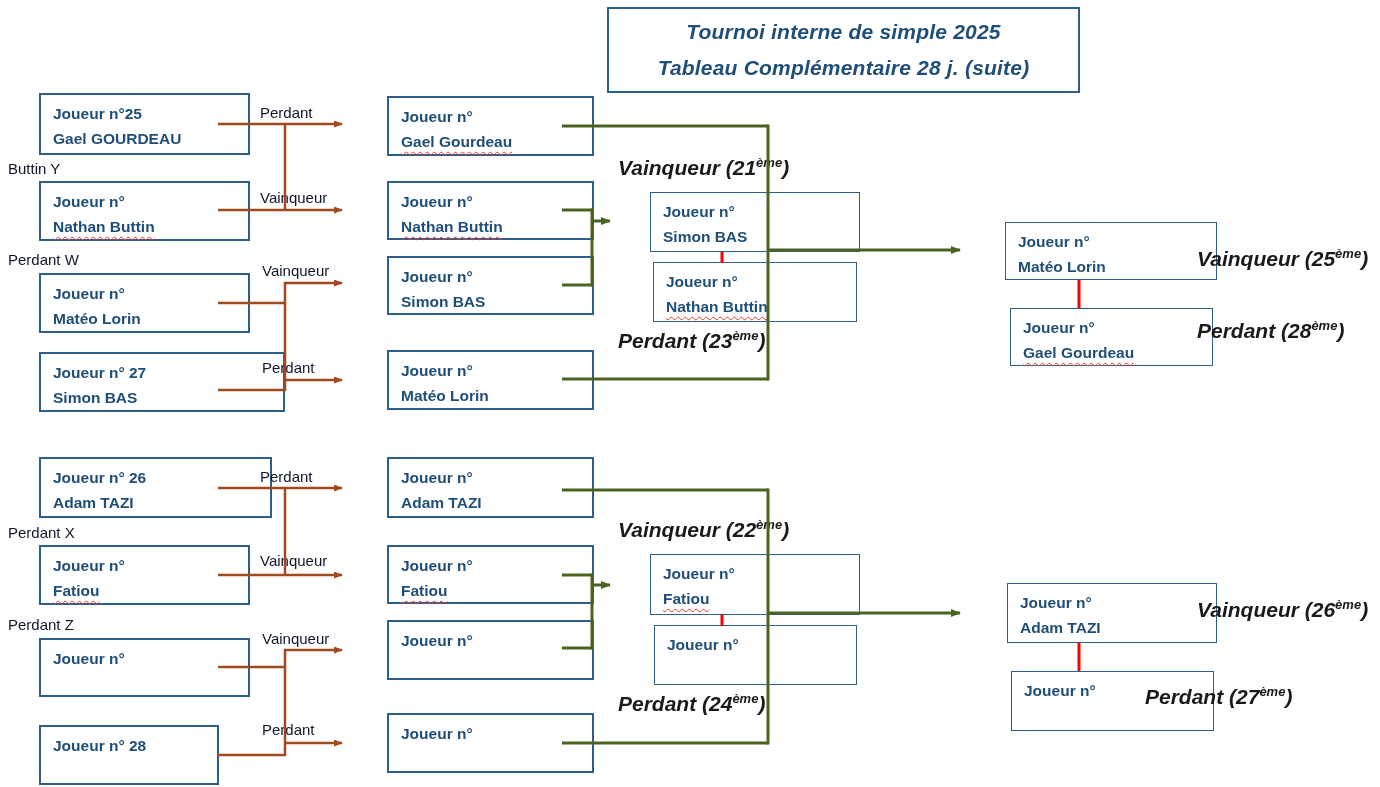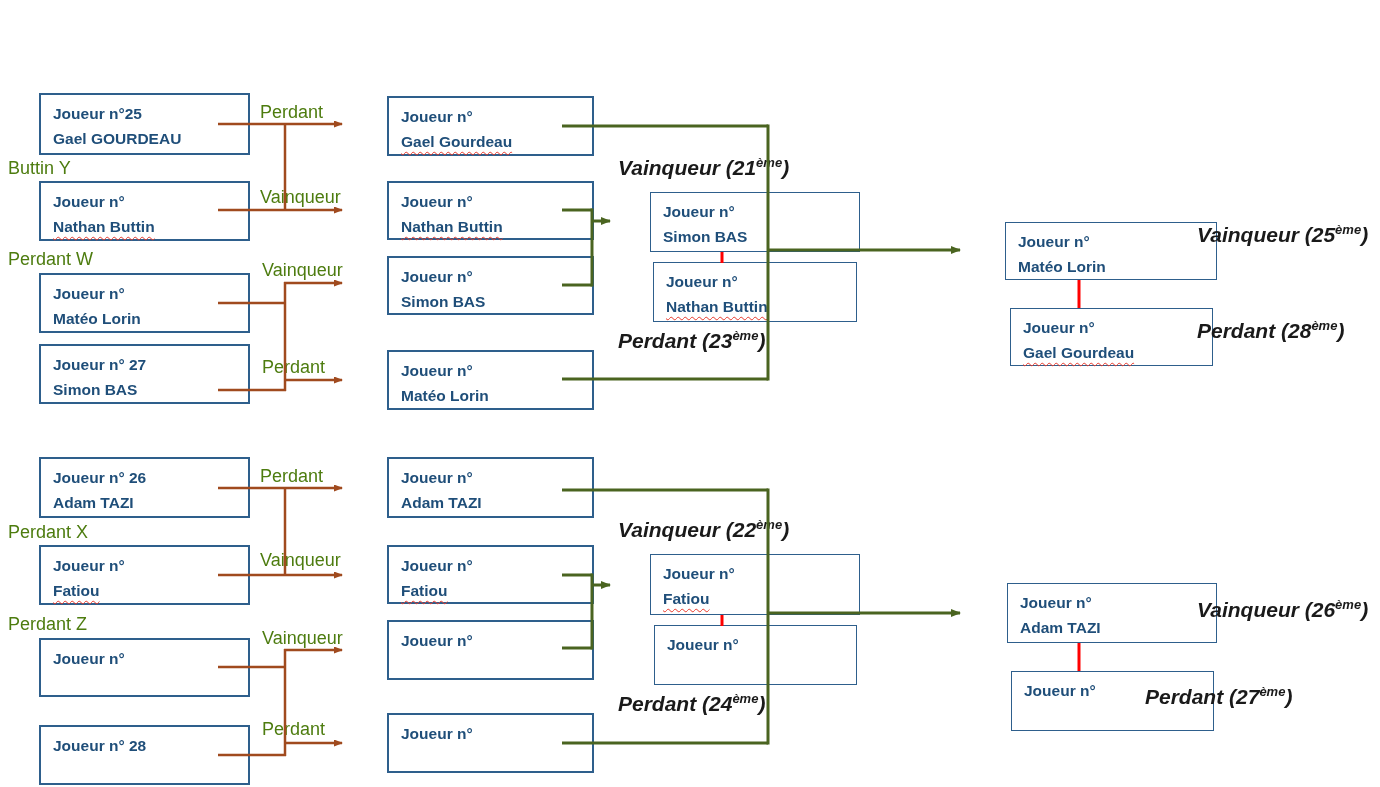--- a/index.html
+++ b/index.html
@@ -28,68 +28,72 @@
   }
   .pbox.thin{border-width:1px;}
   .sq{
     text-decoration-line:underline;text-decoration-style:wavy;
     text-decoration-color:#E8392B;text-decoration-thickness:1px;
     text-underline-offset:4px;text-decoration-skip-ink:none;
     width:max-content;
   }
   
   .flow{
-    position:absolute;color:#4d7c0f;font-size:18px;line-height:17px;
+    position:absolute;color:#0f172a;font-size:15px;line-height:17px;
     white-space:nowrap;z-index:2;
   }
   
   .outcome{
     position:absolute;color:#1A1A1A;font-size:21px;font-weight:bold;font-style:italic;
     white-space:nowrap;z-index:2;
   }
   .outcome.centered{text-align:left;}
   .outcome sup{font-size:13px;}
   
   #wires{position:absolute;left:0;top:0;z-index:10;pointer-events:none;}
 </style>
 </head>
 <body>
 
 <div id="stage">
 
+  <div class="title-box">
+    <span>Tournoi interne de simple 2025</span>
+    <span>Tableau Complémentaire 28 j. (suite)</span>
+  </div>
 
   <div class="pbox" style="left:7px;top:93px;width:211px;height:62px">
     <span class="l1">Joueur n°25</span>
     <span class="l2">Gael GOURDEAU</span>
   </div>
   <div class="pbox" style="left:7px;top:181px;width:211px;height:60px">
     <span class="l1">Joueur n°</span>
     <span class="l2 sq">Nathan Buttin</span>
   </div>
   <div class="pbox" style="left:7px;top:273px;width:211px;height:60px">
     <span class="l1">Joueur n°</span>
     <span class="l2">Matéo Lorin</span>
   </div>
-  <div class="pbox" style="left:7px;top:344px;width:211px;height:60px">
+  <div class="pbox" style="left:7px;top:352px;width:246px;height:60px">
     <span class="l1">Joueur n° 27</span>
     <span class="l2">Simon BAS</span>
   </div>
-  <div class="pbox" style="left:7px;top:457px;width:211px;height:61px">
+  <div class="pbox" style="left:7px;top:457px;width:233px;height:61px">
     <span class="l1">Joueur n° 26</span>
     <span class="l2">Adam TAZI</span>
   </div>
   <div class="pbox" style="left:7px;top:545px;width:211px;height:60px">
     <span class="l1">Joueur n°</span>
     <span class="l2 sq">Fatiou</span>
   </div>
   <div class="pbox" style="left:7px;top:638px;width:211px;height:59px">
     <span class="l1">Joueur n°</span>
     <span class="l2"></span>
   </div>
-  <div class="pbox" style="left:7px;top:725px;width:211px;height:60px">
+  <div class="pbox" style="left:7px;top:725px;width:180px;height:60px">
     <span class="l1">Joueur n° 28</span>
     <span class="l2"></span>
   </div>
 
   <div class="pbox" style="left:355px;top:96px;width:207px;height:60px">
     <span class="l1">Joueur n°</span>
     <span class="l2 sq">Gael Gourdeau</span>
   </div>
   <div class="pbox" style="left:355px;top:181px;width:207px;height:59px">
     <span class="l1">Joueur n°</span>
@@ -173,21 +177,21 @@
   </div>
   <div class="outcome centered" style="left:618px;top:328px;width:210px">
     <span>Perdant (23</span><sup>ème</sup><span>)</span>
   </div>
   <div class="outcome centered" style="left:618px;top:517px;width:210px">
     <span>Vainqueur (22</span><sup>ème</sup><span>)</span>
   </div>
   <div class="outcome centered" style="left:618px;top:691px;width:210px">
     <span>Perdant (24</span><sup>ème</sup><span>)</span>
   </div>
-  <div class="outcome" style="left:1197px;top:222px">
+  <div class="outcome" style="left:1197px;top:246px">
     <span>Vainqueur (25</span><sup>ème</sup><span>)</span>
   </div>
   <div class="outcome" style="left:1197px;top:318px">
     <span>Perdant (28</span><sup>ème</sup><span>)</span>
   </div>
   <div class="outcome" style="left:1197px;top:597px">
     <span>Vainqueur (26</span><sup>ème</sup><span>)</span>
   </div>
   <div class="outcome" style="left:1145px;top:684px">
     <span>Perdant (27</span><sup>ème</sup><span>)</span>

